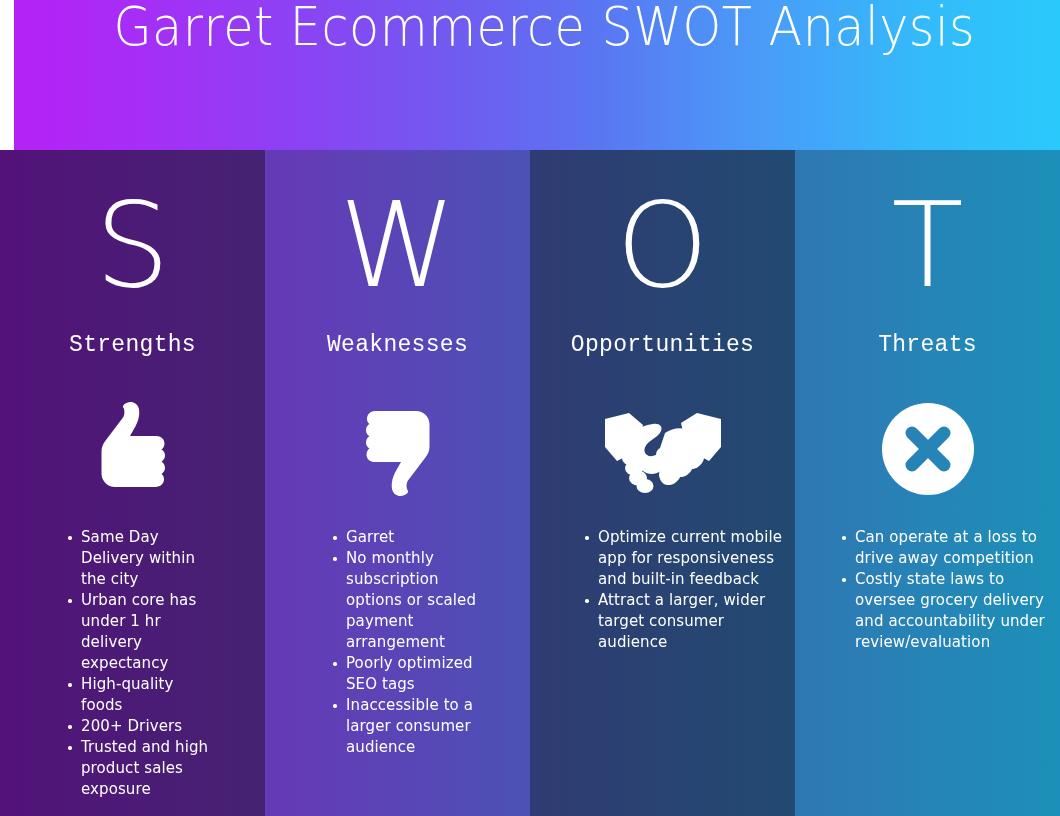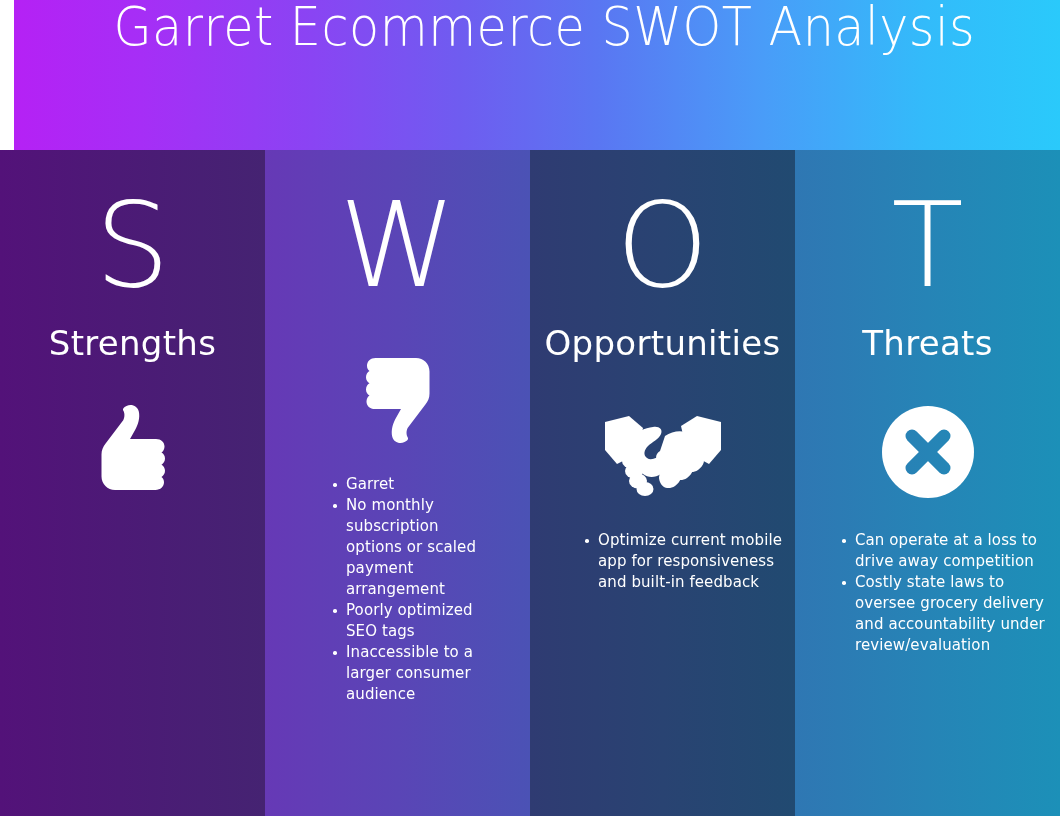--- a/index.html
+++ b/index.html
@@ -86,26 +86,27 @@
     font-weight: 300;
     margin-top: 36px;
     height: 118px;
     display: flex;
     align-items: center;
     justify-content: center;
     letter-spacing: 0;
   }
   .col-title {
     color: #ffffff;
-    font-size: 34px;
+    font-size: 23px;
     line-height: 1;
     font-weight: 400;
-    margin-top: 22px;
+    margin-top: 30px;
     letter-spacing: 0.3px;
     white-space: nowrap;
+    font-family: Liberation Mono, monospace;
   }
 
   .icon-wrap {
     margin-top: 40px;
     width: 120px;
     height: 104px;
     display: flex;
     align-items: center;
     justify-content: center;
   }
@@ -179,26 +180,34 @@
               C79.0 84.6 75.6 88.0 70.4 88.0
               L30.0 88.0
               C22.5 88.0 16.5 82.2 16.5 74.6
               L16.5 52.5
               C16.5 48.0 18.0 44.8 20.6 41.4
               L38.2 18.3
               C40.1 15.0 39.6 10.6 38.2 8.6
               C37.3 7.0 38.6 5.4 41.5 4 Z"></path>
           </svg>
         </div>
+        <ul class="bullets">
+          <li>Same Day Delivery within the city</li>
+          <li>Urban core has under 1 hr delivery expectancy</li>
+          <li>High-quality foods</li>
+          <li>200+ Drivers</li>
+          <li>Trusted and high product sales exposure</li>
+        </ul>
       </div>
     </div>
 
     <div class="col col-w">
       <div class="col-inner">
         <div class="big-letter">W</div>
+        <div class="col-title">Weaknesses</div>
         <div class="icon-wrap">
           <svg width="96" height="100" viewBox="0 0 96 100" aria-hidden="true">
             <g transform="translate(96,100) rotate(180)">
               <path fill="#ffffff" d="
                 M41.5 4
                 C46.5 1.5 52.5 4 53.8 9.6
                 C55.2 15.6 53.3 22.5 49.8 28.6
                 L45.0 37.0
                 L71.0 37.0
                 C76.2 37.0 79.5 40.3 79.5 44.6
@@ -269,20 +278,21 @@
             <ellipse fill="#ffffff" cx="35" cy="73" rx="9" ry="7.5"></ellipse>
             <ellipse fill="#ffffff" cx="42" cy="81" rx="8.5" ry="7"></ellipse>
 
             <path fill="#ffffff" d="M60 62 C65 57 72 57 76 62 C80 67 78 74 72 78 C66 82 59 80 57 74 C55 69 56 66 60 62 Z"></path>
             <path fill="#ffffff" d="M72 54 C77 49 84 49 88 54 C92 59 90 66 84 70 C78 74 71 72 69 66 C67 61 68 58 72 54 Z"></path>
             <path fill="#ffffff" d="M83 46 C88 41 95 41 99 46 C103 51 101 58 95 62 C89 66 82 64 80 58 C78 53 79 50 83 46 Z"></path>
           </svg>
         </div>
         <ul class="bullets">
           <li>Optimize current mobile app for responsiveness and built-in feedback</li>
+          <li>Attract a larger, wider target consumer audience</li>
         </ul>
       </div>
     </div>
 
     <div class="col col-t">
       <div class="col-inner">
         <div class="big-letter">T</div>
         <div class="col-title">Threats</div>
         <div class="icon-wrap">
           <svg width="96" height="96" viewBox="0 0 96 96" aria-hidden="true">

